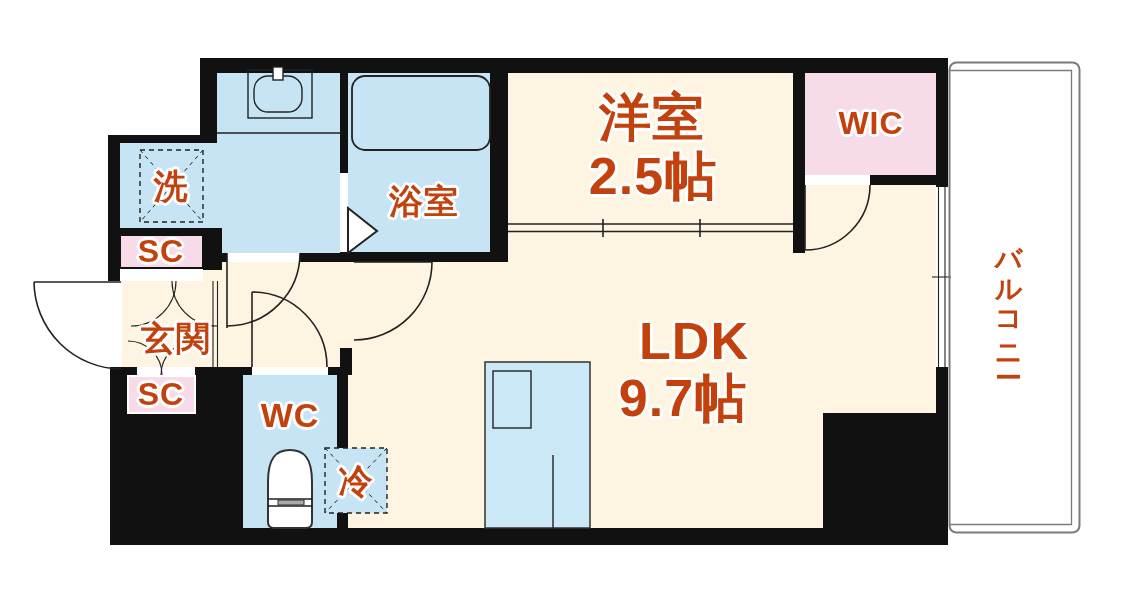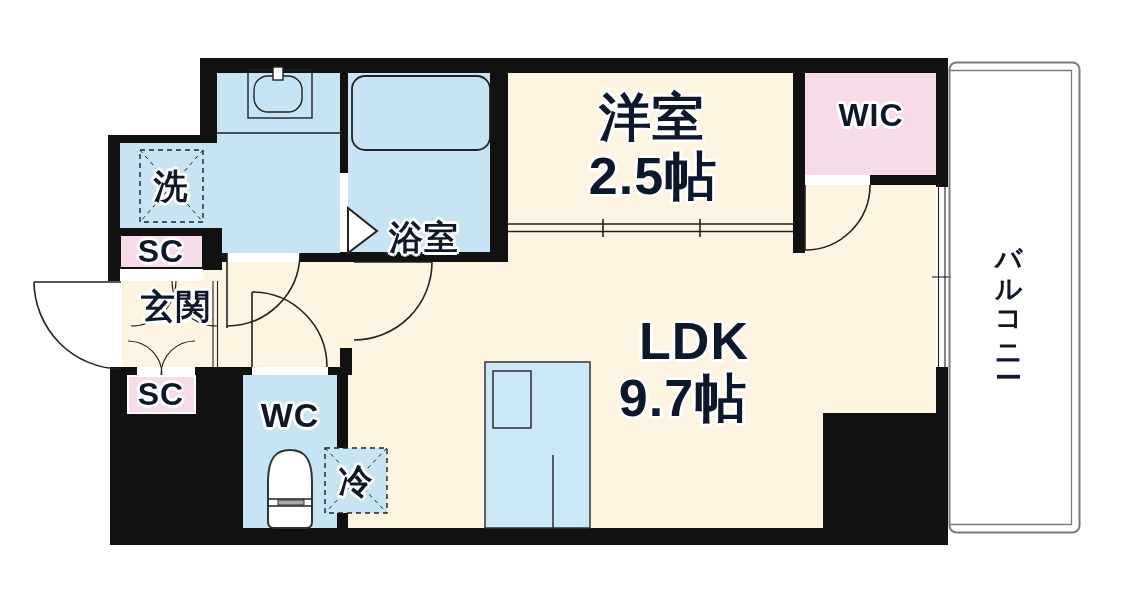--- a/index.html
+++ b/index.html
@@ -13,21 +13,21 @@
   .f-cream{fill:var(--cream);} .f-blue{fill:var(--wet);} .f-pink{fill:var(--pink);}
   .f-white{fill:#ffffff;} .f-wall{fill:var(--wall);} .f-kitchen{fill:var(--kitchen);stroke:#333;stroke-width:1.5;}
   .ln{stroke:var(--line);stroke-width:1.6;fill:none;}
   .ln-thin{stroke:var(--line);stroke-width:1.1;fill:none;}
   .fix{stroke:#222;stroke-width:1.8;fill:none;}
   .fix-thin{stroke:#222;stroke-width:1.4;fill:none;}
   .dash{stroke:#222;stroke-width:1.4;fill:none;stroke-dasharray:5 4;}
   .dashx{stroke:#222;stroke-width:1;fill:none;stroke-dasharray:4 4;}
   .balc{stroke:var(--balcony);fill:none;}
   .toilet{fill:#fff;stroke:#333;stroke-width:2;}
-  .lbl{position:absolute;transform:translate(-50%,-50%);color:#0f172a;font-weight:bold;
+  .lbl{position:absolute;transform:translate(-50%,-50%);color:#c2410c;font-weight:bold;
        white-space:nowrap;line-height:1;letter-spacing:1px;
        text-shadow:-2px -2px 0 #fff,2px -2px 0 #fff,-2px 2px 0 #fff,2px 2px 0 #fff,
                    0 -3px 0 #fff,0 3px 0 #fff,-3px 0 0 #fff,3px 0 0 #fff;}
   .lbl-xl{font-size:52px;}
   .lbl-lg{font-size:34px;}
   .lbl-md{font-size:32px;}
   .lbl-v{writing-mode:vertical-rl;text-orientation:upright;font-size:27px;font-weight:600;letter-spacing:3px;}
 </style>
 </head>
 <body>
@@ -170,22 +170,22 @@
     <g>
       <rect class="balc" x="949.5" y="62.5" width="130" height="470" rx="7" stroke-width="2"></rect>
       <path class="balc" d="M949 70.5 H1071.5 V524.5 H949" stroke-width="1.3"></path>
     </g>
   </svg>
 
   <div class="lbl lbl-xl" style="left:652px;top:117px;">洋室</div>
   <div class="lbl lbl-xl" style="left:653px;top:176px;text-align:center;">2.5帖</div>
   <div class="lbl lbl-xl" style="left:686px;top:341px;margin-left:8px;">LDK</div>
   <div class="lbl lbl-xl" style="left:683px;top:398px;text-align:right;">9.7帖</div>
-  <div class="lbl lbl-md" style="left:871px;top:115px;">WIC</div>
-  <div class="lbl lbl-lg" style="left:424px;top:201px;margin-top:36px;">浴室</div>
+  <div class="lbl lbl-md" style="left:871px;top:123px;">WIC</div>
+  <div class="lbl lbl-lg" style="left:424px;top:201px;">浴室</div>
   <div class="lbl lbl-lg" style="left:171px;top:186px;">洗</div>
   <div class="lbl lbl-lg" style="left:356px;top:481px;">冷</div>
-  <div class="lbl lbl-lg" style="left:176px;top:306px;">玄関</div>
+  <div class="lbl lbl-lg" style="left:176px;top:338px;">玄関</div>
   <div class="lbl lbl-md" style="left:161px;top:251px;">SC</div>
   <div class="lbl lbl-md" style="left:161px;top:394px;">SC</div>
   <div class="lbl lbl-lg" style="left:290px;top:415px;">WC</div>
   <div class="lbl lbl-v" style="left:1008px;top:296px;">バルコニー</div>
 </div>
 
 </body></html>

